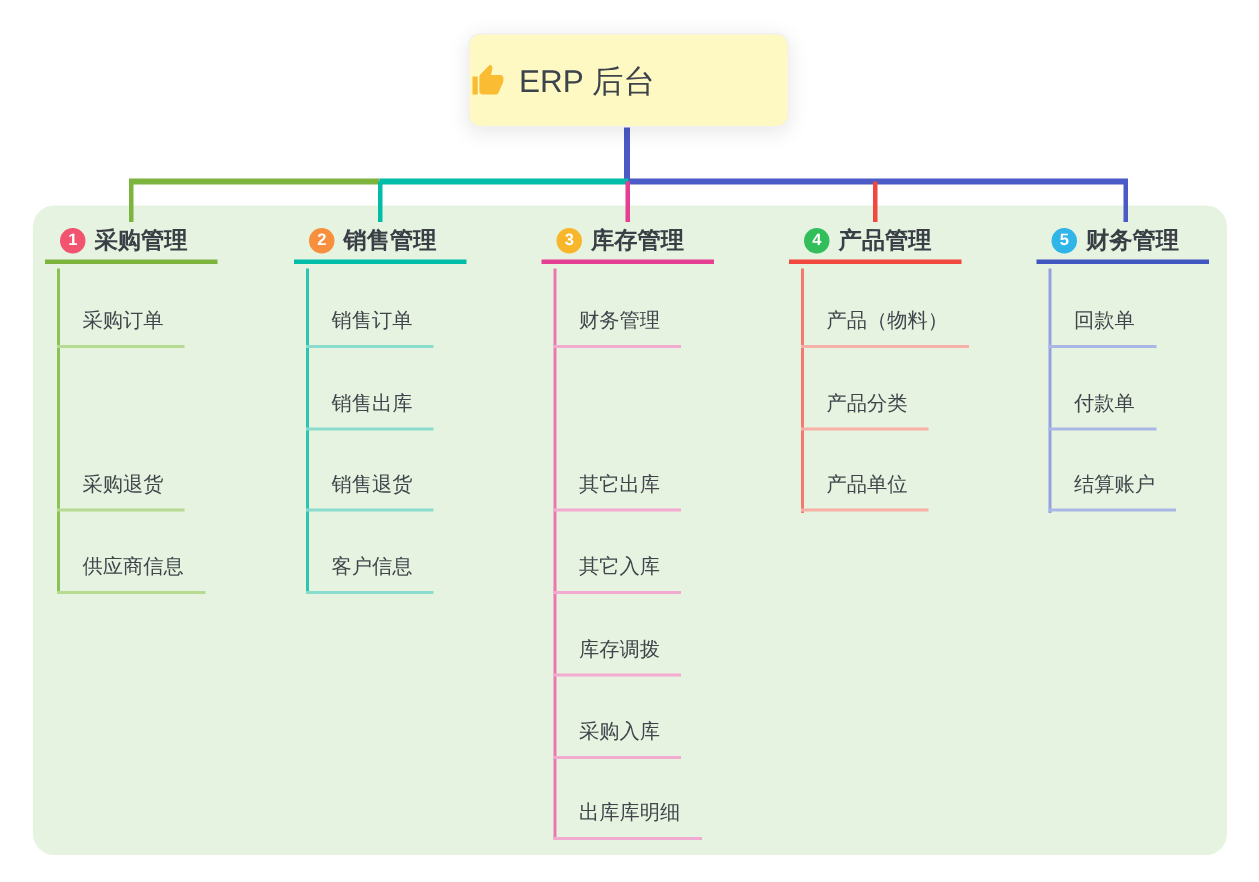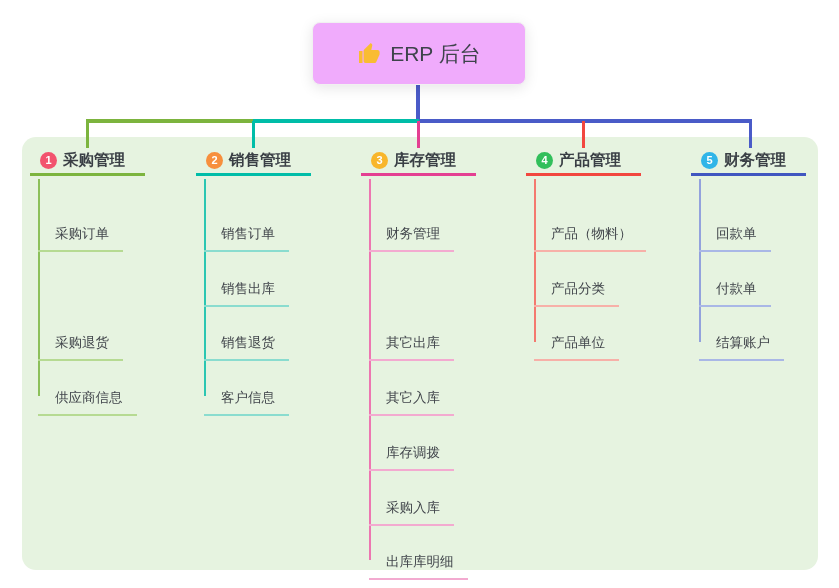--- a/index.html
+++ b/index.html
@@ -8,23 +8,23 @@
     font-family:"Liberation Sans","DejaVu Sans",sans-serif;
   }
   
   .panel{
     position:absolute;left:22px;top:137px;width:796px;height:433px;
     background:#E6F3E0;border-radius:14px;z-index:0;
   }
   
   .root-card{
     position:absolute;left:312px;top:22px;width:212px;height:61px;z-index:3;
-    background:#f0abfc;border:1px solid #f1f1f1;border-radius:8px;
+    background:#fef9c3;border:1px solid #f1f1f1;border-radius:8px;
     box-shadow:0 3px 14px rgba(0,0,0,0.10);
-    display:flex;align-items:center;justify-content:center;gap:9px;
+    display:flex;align-items:center;gap:9px;
     font-size:21px;color:#3D434B;cursor:default;
   }
   .thumb-icon{width:24px;height:24px;flex:0 0 24px;}
   
   .conn{position:absolute;z-index:1;}
   .root-drop{left:416px;top:83px;width:4px;height:38px;background:#4A5BC8;}
   .spine{top:119px;height:4px;}
   .spine.g{left:86px;width:167px;background:#7CB43E;}
   .spine.t{left:253px;width:166px;background:#00BDA8;}
   .spine.b{left:419px;width:333px;background:#4A5BC8;}
@@ -53,21 +53,21 @@
   }
   .b1 .badge{background:#F2536E;}
   .b2 .badge{background:#F78F3D;}
   .b3 .badge{background:#F8B62B;}
   .b4 .badge{background:#32BF5B;}
   .b5 .badge{background:#30B5E8;}
   .branch-spine{position:absolute;left:8px;top:31px;width:2px;background:var(--spine);}
   .child-item{
     position:absolute;left:8px;top:calc(57px + var(--r) * 54.7px);
     padding:0 14px 7px 17px;border-bottom:2px solid var(--child);
-    font-size:13.5px;color:#41454B;white-space:nowrap;cursor:default;margin-top:20px;
+    font-size:13.5px;color:#41454B;white-space:nowrap;cursor:default;
   }
 </style>
 </head>
 <body>
 
 <div class="stage">
 
   <div class="panel"></div>
 
   <div class="conn root-drop"></div>

